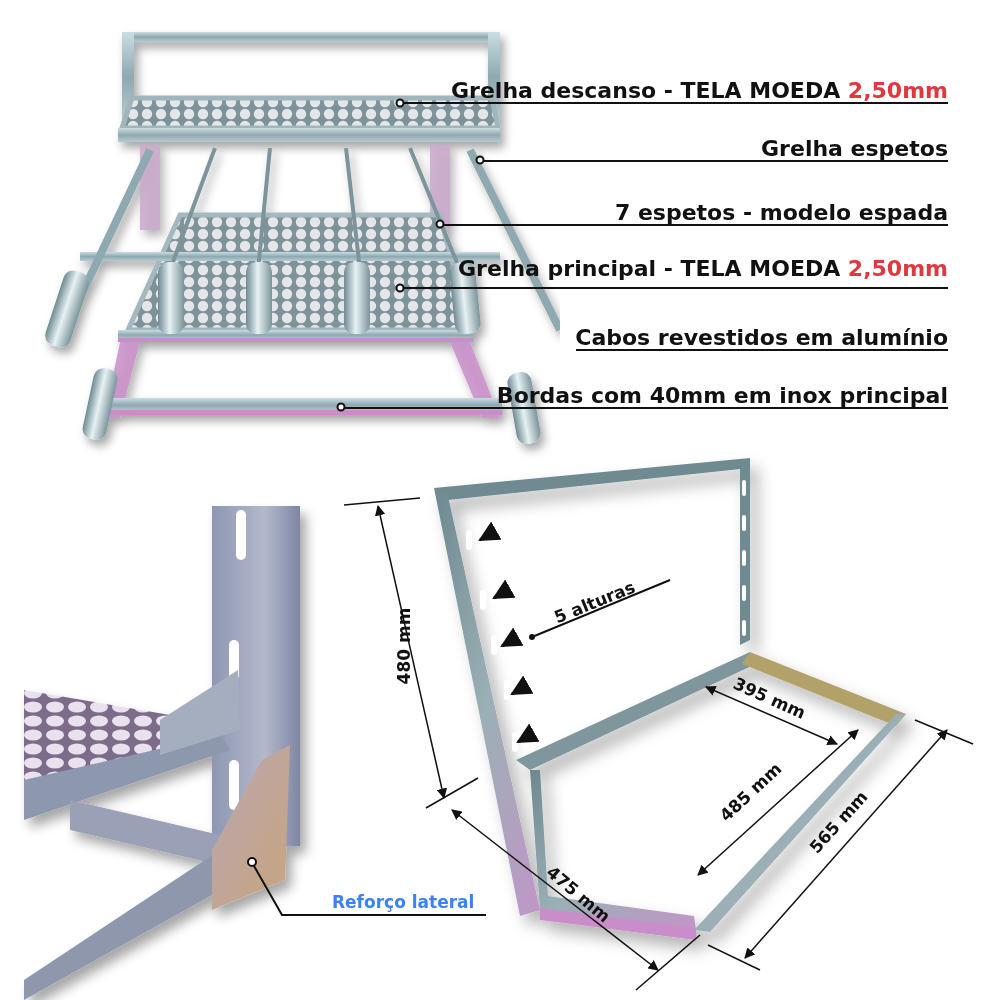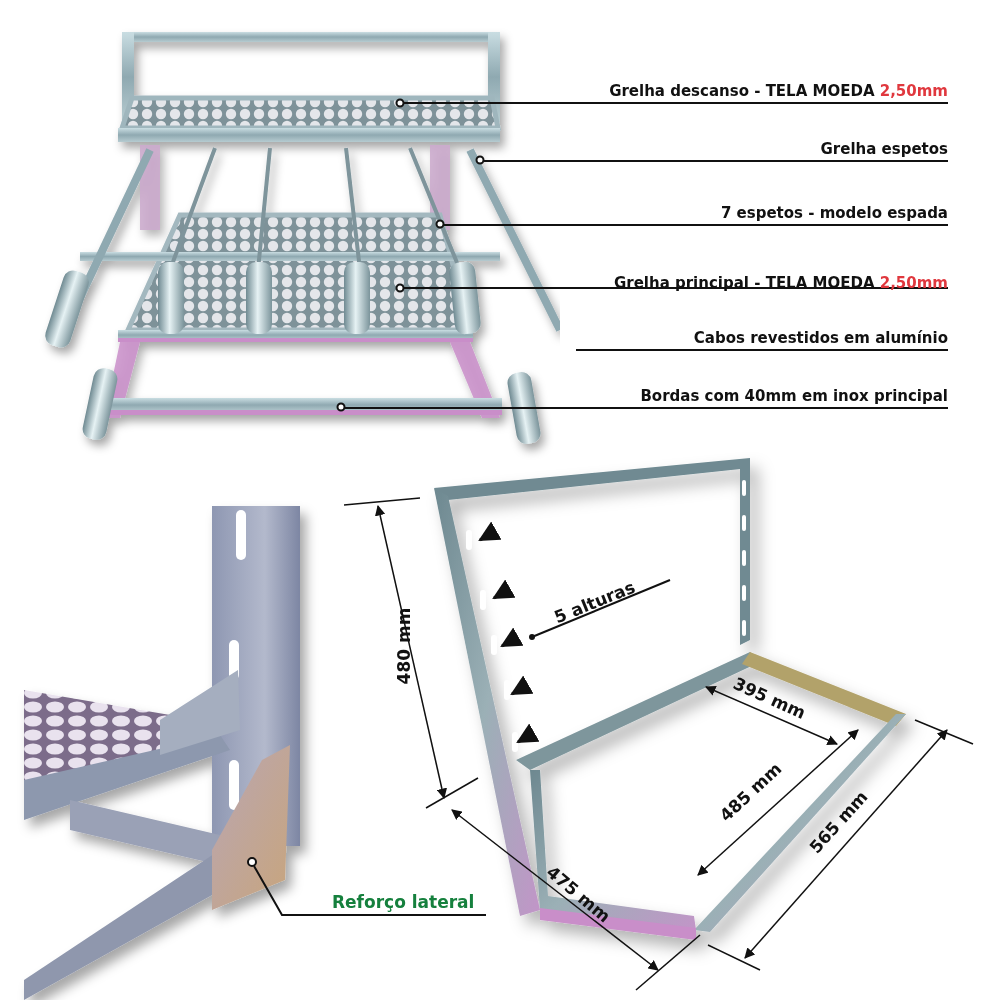--- a/index.html
+++ b/index.html
@@ -1,23 +1,23 @@
 <!DOCTYPE html>
 <html><head>
 <meta charset="utf-8">
 <style>
   html,body{margin:0;padding:0;background:#ffffff;}
   body{width:1000px;height:1000px;position:relative;overflow:hidden;font-family:"DejaVu Sans","Liberation Sans",sans-serif;}
   .abs{position:absolute;}
   svg{position:absolute;left:0;top:0;}
-  .label{position:absolute;font-weight:bold;font-size:15px;color:#111;white-space:nowrap;text-align:left;right:52px;line-height:20px;}
+  .label{position:absolute;font-weight:bold;font-size:22px;color:#111;white-space:nowrap;text-align:left;right:52px;line-height:20px;}
   .label .red{color:#e0383e;}
   .lead{position:absolute;height:2px;background:#111;}
   .dim{position:absolute;font-weight:bold;font-size:17px;color:#111;white-space:nowrap;transform-origin:center center;}
-  .callout2{position:absolute;font-weight:bold;font-size:17px;color:#15803d;white-space:nowrap;text-decoration:underline;text-underline-offset:4px;}
+  .callout2{position:absolute;font-weight:bold;font-size:17px;color:#3b82f6;white-space:nowrap;text-decoration:underline;text-underline-offset:4px;}
 </style>
 </head>
 <body>
 
 <div class="abs" style="left:0;top:0;width:560px;height:460px;">
   <svg width="560" height="460" viewBox="0 0 560 460">
     <defs>
       <linearGradient id="steel" x1="0" y1="0" x2="0" y2="1">
         <stop offset="0" stop-color="#c9dde2"></stop>
         <stop offset="0.5" stop-color="#8fa9b1"></stop>
@@ -98,21 +98,21 @@
 
 <div class="label" style="top:81px;">
   <span>Grelha descanso - TELA MOEDA </span><span class="red">2,50mm</span>
 </div>
 <div class="label" style="top:139px;">
   <span>Grelha espetos</span>
 </div>
 <div class="label" style="top:203px;">
   <span>7 espetos - modelo espada</span>
 </div>
-<div class="label" style="top:273px;">
+<div class="label" style="top:259px;">
   <span>Grelha principal - TELA  MOEDA </span><span class="red">2,50mm</span>
 </div>
 <div class="label" style="top:328px;">
   <span>Cabos revestidos em alumínio</span>
 </div>
 <div class="label" style="top:386px;">
   <span>Bordas com 40mm em inox principal</span>
 </div>
 
 <div class="abs" style="left:0;top:490px;width:500px;height:510px;">

